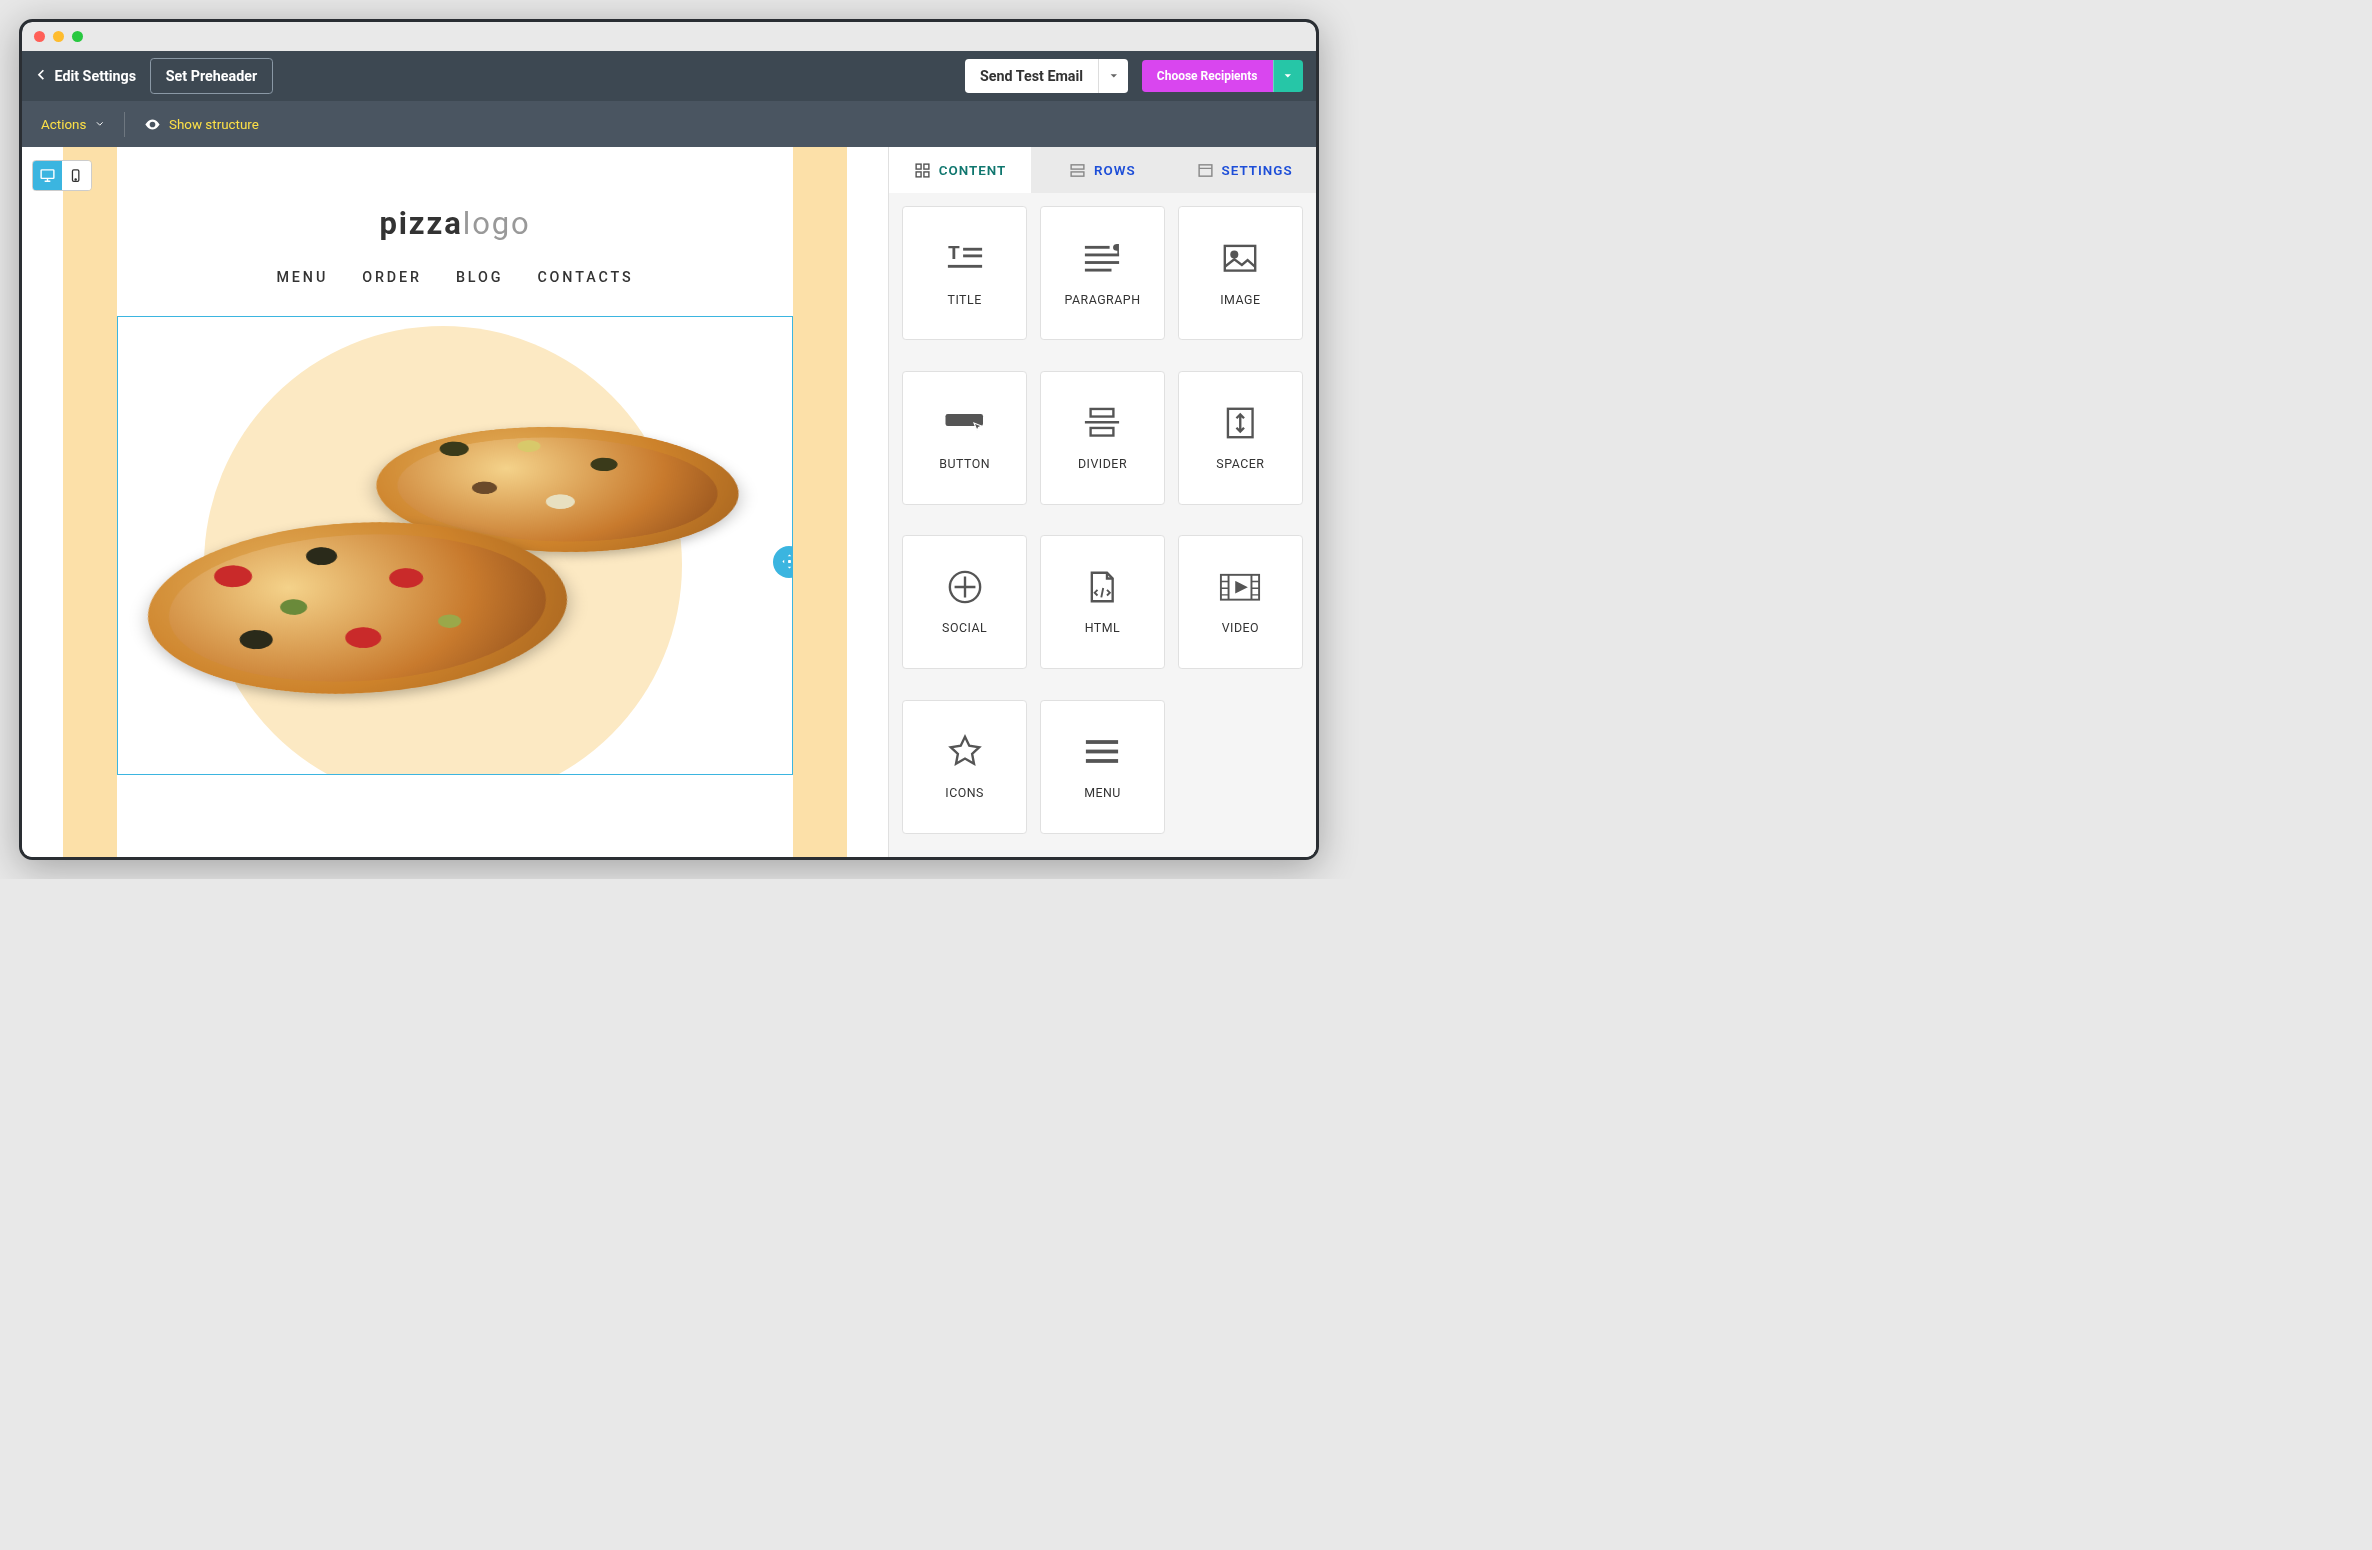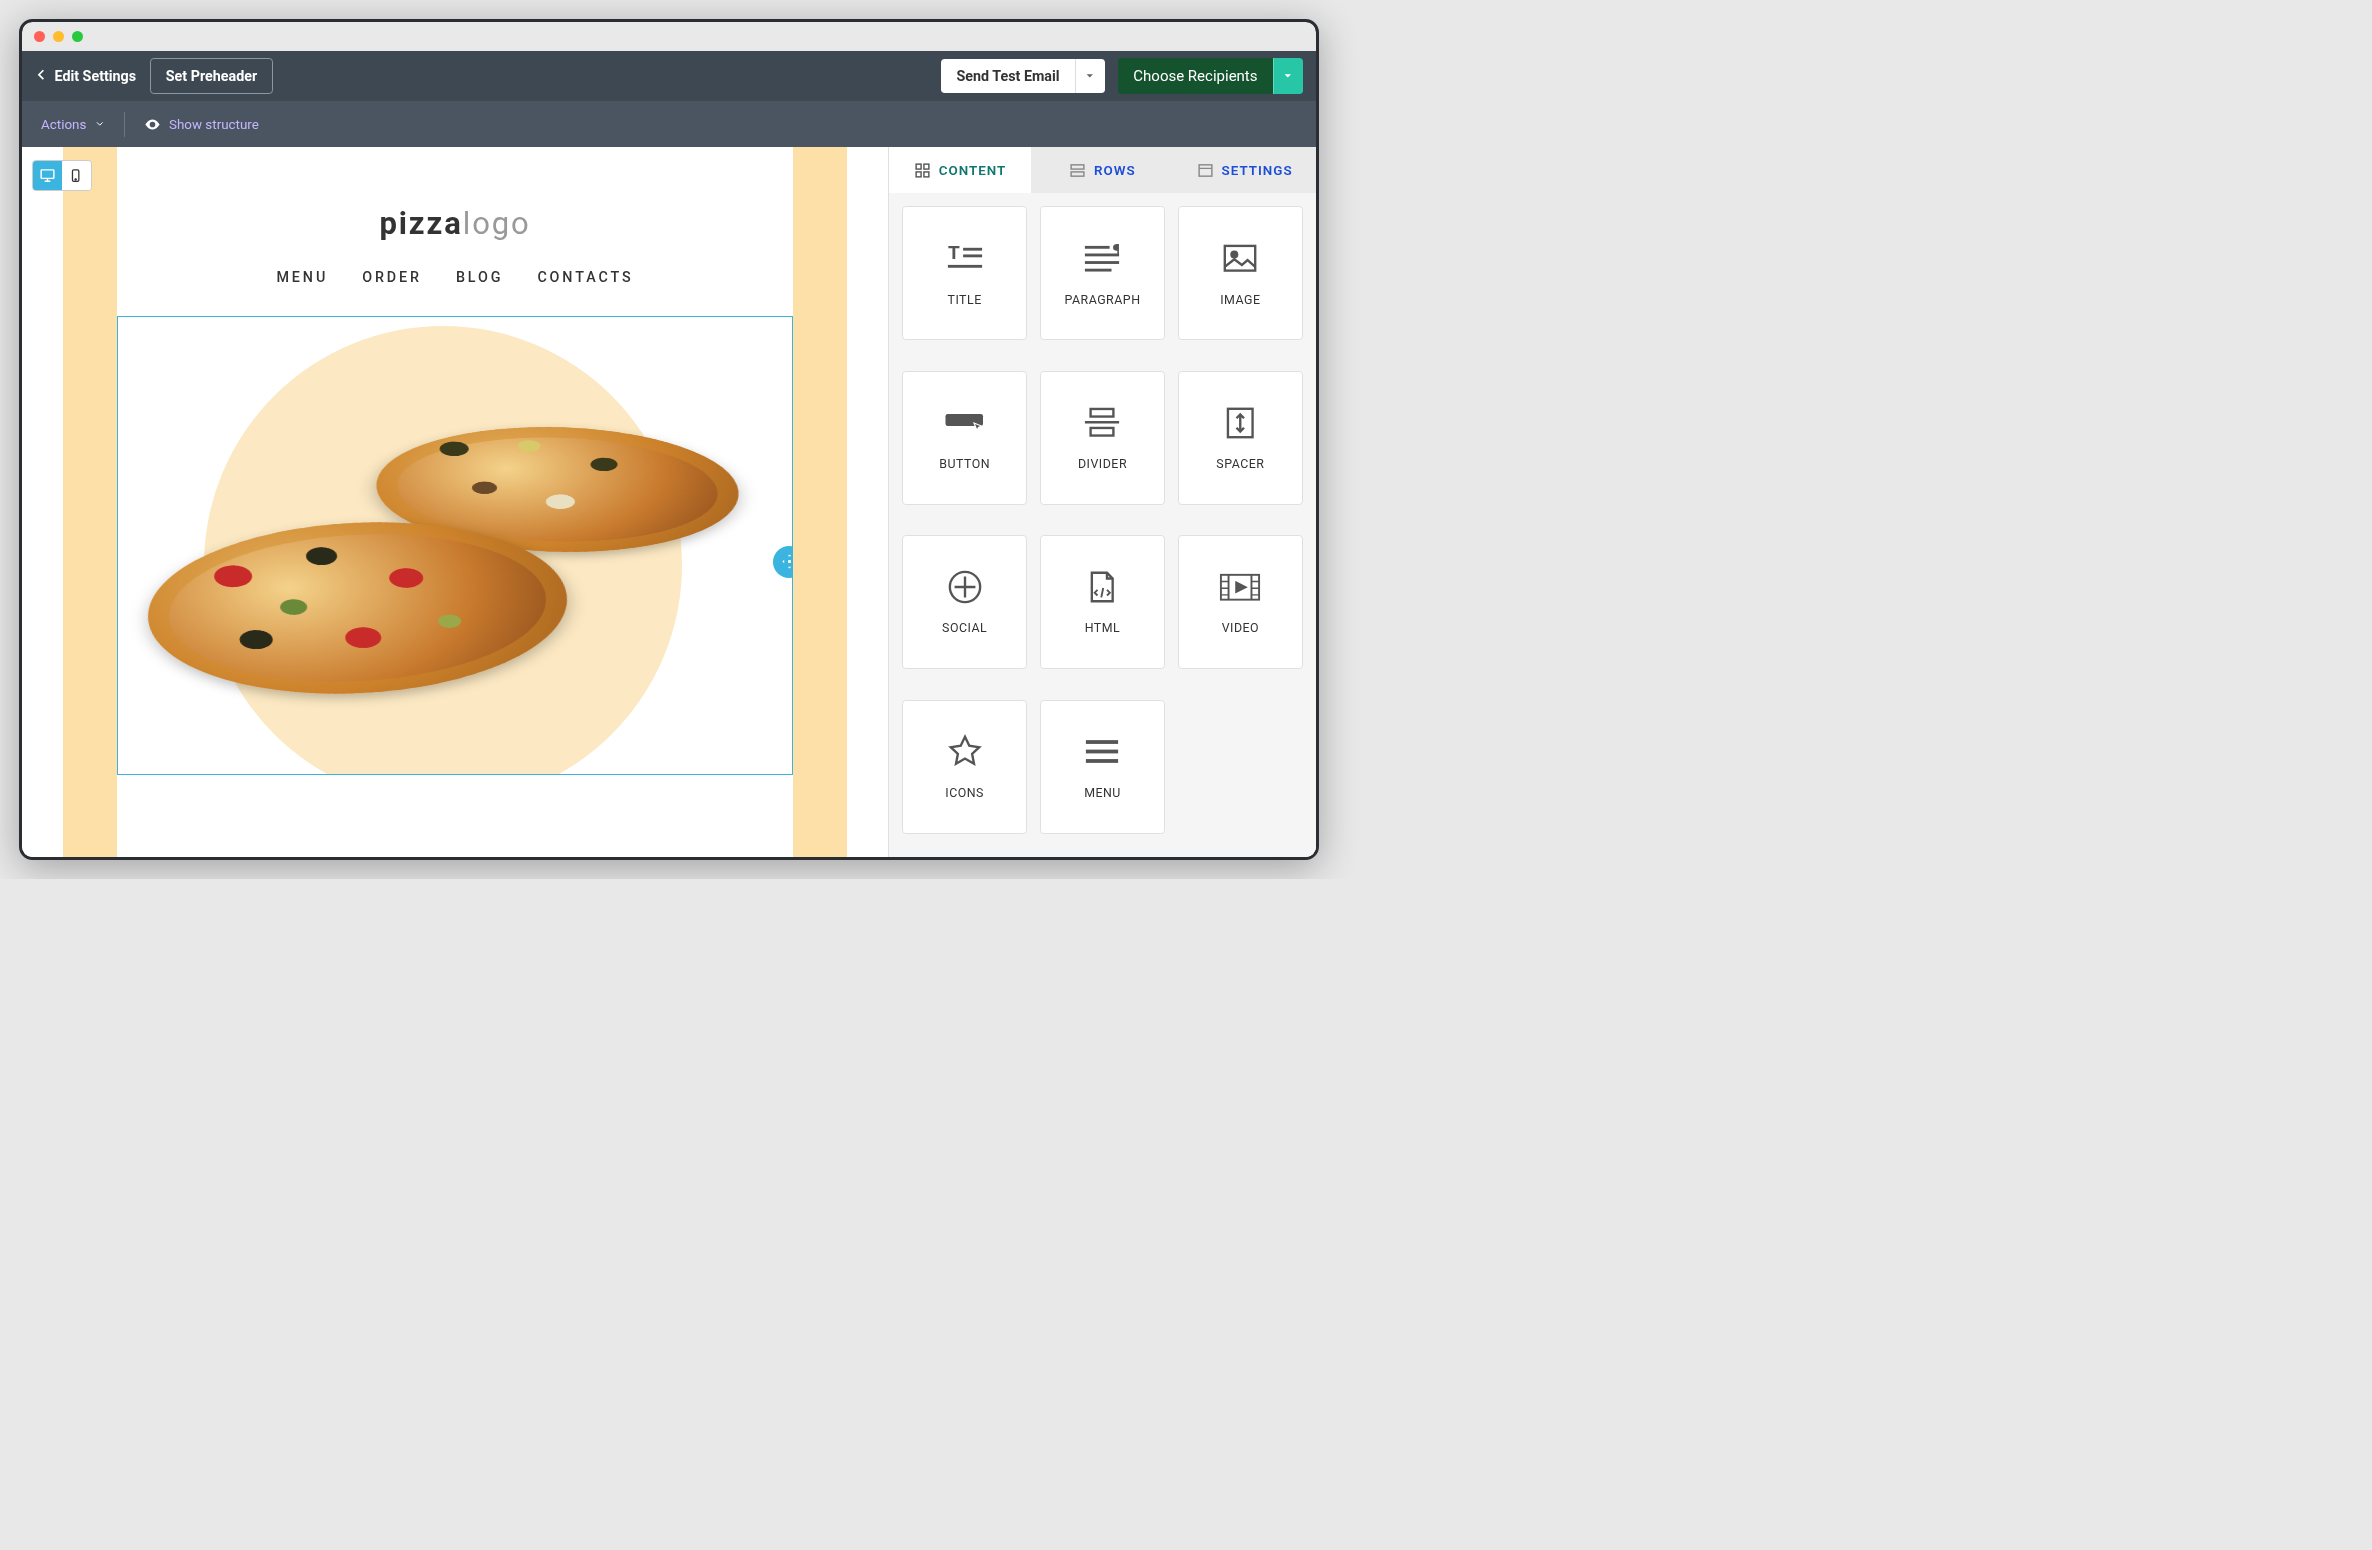--- a/index.html
+++ b/index.html
@@ -7,23 +7,23 @@
 .window{width:1300px;height:841px;background:#3d4852;border-radius:13.4px;overflow:hidden;box-shadow:0 7.6px 38px rgba(0,0,0,0.3);position:relative;border:3.8px solid #2a2e33}
 .titlebar{height:29px;background:#e9e9e9;border-top-left-radius:9.6px;border-top-right-radius:9.6px;display:flex;align-items:center;padding:0 11.5px;gap:7.6px}
 .dot{width:11.5px;height:11.5px;border-radius:50%}
 .dot.r{background:#ff5f57}.dot.y{background:#febc2e}.dot.g{background:#28c840}
 .toolbar{height:50px;background:#3d4852;display:flex;align-items:center;padding:0 13.4px;gap:13.4px}
 .back-link{color:#fff;font-weight:700;font-size:14.3px;display:flex;gap:5.7px;cursor:pointer}
 .btn-outline{border:1px solid #8a98a5;color:#fff;padding:8.6px 15.3px;font-size:14.3px;font-weight:700;background:transparent;border-radius:3.8px;cursor:pointer}
 .spacer{flex:1}
 .btn-white{background:#fff;color:#333;font-weight:700;padding:8.6px 15.3px;border:none;border-radius:3.8px 0 0 3.8px;font-size:14.3px;cursor:pointer}
 .btn-white-dd{background:#fff;border:none;border-left:1px solid #ddd;padding:8.6px 9.6px;border-radius:0 3.8px 3.8px 0;cursor:pointer;color:#666}
-.btn-teal{background:#14532d;color:#fff;font-weight:400;padding:8.6px 15.3px;border:none;border-radius:3.8px 0 0 3.8px;font-size:15px;cursor:pointer}
+.btn-teal{background:#d946ef;color:#fff;font-weight:700;padding:8.6px 15.3px;border:none;border-radius:3.8px 0 0 3.8px;font-size:12px;cursor:pointer}
 .btn-teal-dd{background:#26c6a7;border:none;border-left:1px solid rgba(255,255,255,0.3);padding:8.6px 9.6px;border-radius:0 3.8px 3.8px 0;cursor:pointer;color:#fff}
-.subbar{height:46px;background:#4a5561;display:flex;align-items:center;padding:0 19px;gap:19px;color:#c4b5fd;font-size:13.4px}
+.subbar{height:46px;background:#4a5561;display:flex;align-items:center;padding:0 19px;gap:19px;color:#fde047;font-size:13.4px}
 .sub-item{display:flex;align-items:center;gap:7.6px;cursor:pointer}
 .divider{width:1px;height:25px;background:rgba(255,255,255,0.2)}
 .content{display:flex;height:717px;background:#fff}
 .canvas{flex:1;background:#fff;position:relative;overflow:hidden}
 .view-toggle{position:absolute;top:13.4px;left:9.6px;display:flex;border:1px solid #ccc;border-radius:3.8px;overflow:hidden;z-index:10}
 .vt{width:29px;height:29px;display:flex;align-items:center;justify-content:center;background:#fff;cursor:pointer}
 .vt.active{background:#3bb5e0;color:#fff}
 .email-preview{width:784px;margin:0 auto;padding-top:9.6px;height:100%;position:relative}
 .sidebar-stripe{position:absolute;top:0;width:54px;height:100%;background:#fce0a8}
 .sidebar-stripe.left{left:0}.sidebar-stripe.right{right:0}

